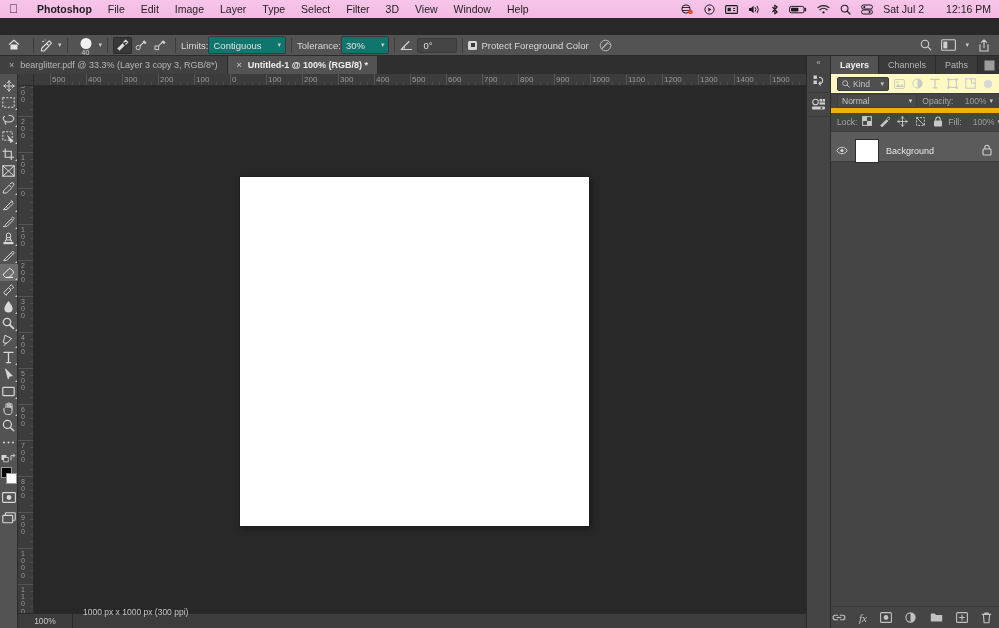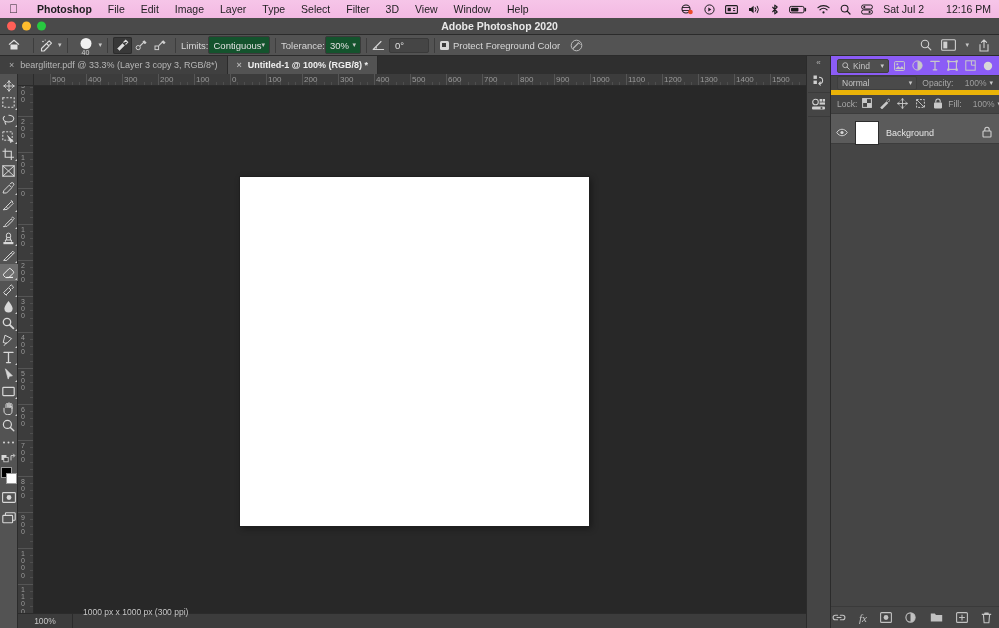--- a/index.html
+++ b/index.html
@@ -50,23 +50,23 @@
   .ob-brush .dot { position:absolute; left:50%; top:3px; transform:translateX(-50%);
       width:11px; height:11px; border-radius:50%; background:#f2f2f2; }
   .ob-brush .sz { position:absolute; left:50%; bottom:0px; transform:translateX(-50%);
       font-size:7px; color:#d0d0d0; }
   .chev { font-size:7px; color:#c8c8c8; }
   .ob-btn { width:19px; height:17px; display:flex; align-items:center; justify-content:center;
       border-radius:2px; }
   .ob-btn.on { background:#383838; box-shadow:inset 0 0 0 1px #2c2c2c; }
   .ob-label { color:#d8d8d8; }
   .ob-select {
-    background:#14532d; border:1px solid #3a3a3a; border-radius:2px; height:18px;
+    background:#0f766e; border:1px solid #3a3a3a; border-radius:2px; height:18px;
     display:flex; align-items:center; padding:0 4px; color:#e0e0e0; font-size:9.5px;
-    min-width:58px; justify-content:space-between; gap:0;
+    min-width:58px; justify-content:space-between; gap:16px;
   }
   .ob-field {
     background:#454545; border:1px solid #3a3a3a; border-radius:2px; height:15px;
     display:flex; align-items:center; padding:0 5px; color:#e0e0e0; font-size:9.5px;
     min-width:40px;
   }
   .cbox { width:9px; height:9px; background:#d7d7d7; border-radius:1.5px;
       display:flex; align-items:center; justify-content:center; }
   .cbox .tick { width:4px; height:4px; background:#3b3b3b; }
   .ob-right { margin-left:auto; display:flex; align-items:center; gap:9px; padding-right:9px; }
@@ -150,21 +150,21 @@
     background:#454545; border-left:1px solid #2b2b2b;
     display:flex; flex-direction:column;
   }
   .ptabs { height:18px; display:flex; align-items:stretch; background:#333333; }
   .ptab { padding:0 9px; display:flex; align-items:center; font-size:9px; color:#b5b5b5;
       background:#3b3b3b; border-right:1px solid #2b2b2b; }
   .ptab.active { background:#535353; color:#f2f2f2; font-weight:bold; }
   .ptabs .pmenu { margin-left:auto; width:20px; display:flex; align-items:center;
       justify-content:center; color:#b5b5b5; font-size:10px; }
   .prow { display:flex; align-items:center; padding:0 6px; gap:5px; }
-  .kindrow { height:20px; background:#8b5cf6; border-bottom:1px solid #3c3c3c; }
+  .kindrow { height:20px; background:#fef9c3; border-bottom:1px solid #3c3c3c; }
   .kindsel { flex:1; height:14px; background:#4f4f4f; border:1px solid #3e3e3e; border-radius:2px;
       display:flex; align-items:center; justify-content:space-between; padding:0 4px;
       color:#c4c4c4; font-size:8.5px; gap:4px; }
   .kindsel .lft { display:flex; align-items:center; gap:3px; }
   .kicons { display:flex; align-items:center; gap:7px; color:#c9c9c9; }
   .blendrow { height:19px; border-bottom:5px solid #eab308; }
   .blendsel { width:90px; height:14px; background:#4a4a4a; border:1px solid #3e3e3e; border-radius:2px;
       display:flex; align-items:center; justify-content:space-between; padding:0 4px;
       color:#c6c6c6; font-size:8.5px; }
   .opac { display:flex; align-items:center; gap:3px; color:#a9a9a9; font-size:8.5px; }
@@ -264,28 +264,20 @@
             <circle cx="3.3" cy="3" r="1.1" fill="#1d1d1f" stroke="none"></circle>
             <rect x="0.6" y="6" width="10.8" height="4" rx="1.8" stroke="#1d1d1f" stroke-width="1"></rect>
             <circle cx="8.6" cy="8" r="1.1" fill="#1d1d1f" stroke="none"></circle>
           </svg>
       </span>
       <span class="date">Sat Jul 2</span>
       <span class="clock">12:16 PM</span>
     </span>
   </div>
 
-  <div class="titlebar">
-    <div class="lights">
-      <span class="light l-red"></span>
-      <span class="light l-yel"></span>
-      <span class="light l-grn"></span>
-    </div>
-    <span class="title">Adobe Photoshop 2020</span>
-  </div>
 
   <div class="optionsbar">
     <span class="ob-home">
       <svg width="12" height="12" viewBox="0 0 12 12">
           <path d="M1 5.6L6 1.3l5 4.3" stroke="#e2e2e2" stroke-width="1.2" stroke-linejoin="round"></path>
           <path d="M2.5 5.5v5h7v-5" fill="#e2e2e2" stroke="none"></path>
         </svg>
     </span>
     <span class="ob-sep"></span>
 
@@ -888,20 +880,30 @@
           <rect x="8.6" y="1" width="2.6" height="2.6" fill="#cfcfcf" stroke="none"></rect>
           <rect x="11.8" y="1" width="2.2" height="2.6" fill="#cfcfcf" stroke="none"></rect>
           <rect x="8.6" y="4.4" width="5.4" height="2.2" fill="#cfcfcf" stroke="none"></rect>
           <rect x="1" y="8.6" width="13" height="3" rx="1" fill="#cfcfcf" stroke="none"></rect>
           <circle cx="10.5" cy="10.1" r="1.1" fill="#535353" stroke="none"></circle>
         </svg>
     </div>
   </div>
 
   <div class="panel">
+    <div class="ptabs">
+      <div class="ptab active">Layers</div>
+      <div class="ptab">Channels</div>
+      <div class="ptab">Paths</div>
+      <div class="pmenu">
+        <svg width="11" height="11" viewBox="0 0 11 11">
+            <rect x="0.5" y="0.5" width="10" height="10" fill="#9d9d9d" stroke="none"></rect>
+          </svg>
+      </div>
+    </div>
 
     <div class="prow kindrow">
       <div class="kindsel">
         <span class="lft">
           <svg width="8" height="8" viewBox="0 0 9 9">
               <circle cx="3.6" cy="3.6" r="2.8" stroke="#c4c4c4" stroke-width="1"></circle>
               <path d="M5.7 5.7l2.5 2.5" stroke="#c4c4c4" stroke-width="1.1" stroke-linecap="round"></path>
             </svg>
           <span>Kind</span>
         </span>

